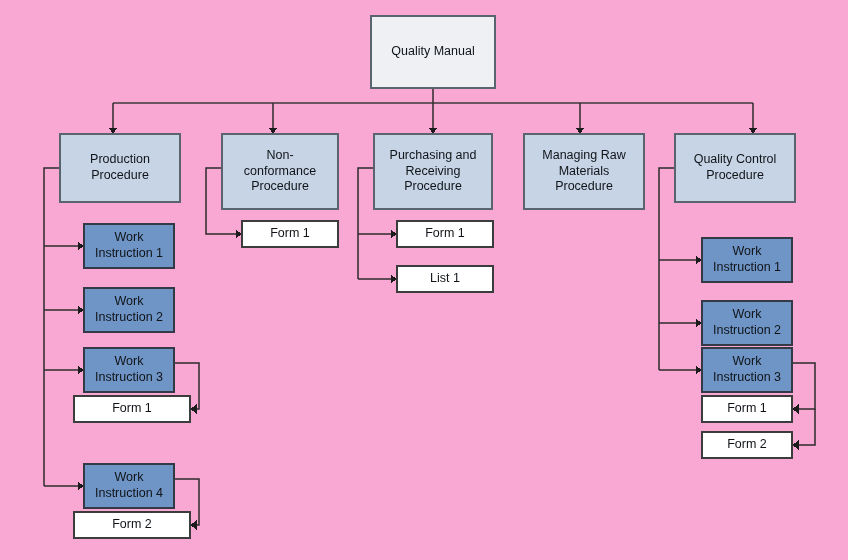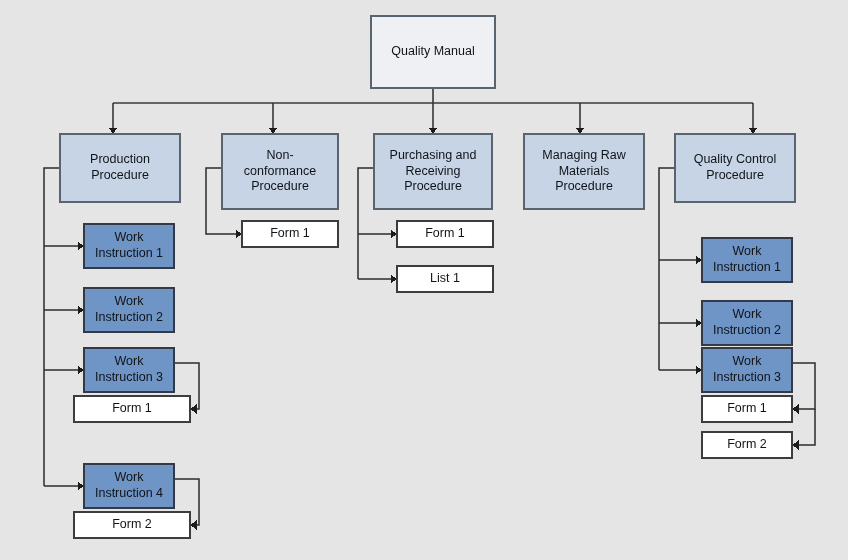--- a/index.html
+++ b/index.html
@@ -10,21 +10,21 @@
   body {
     width: 848px;
     height: 560px;
     font-family: "Liberation Sans", sans-serif;
     overflow: hidden;
   }
   #diagram-root {
     position: relative;
     width: 848px;
     height: 560px;
-    background: #e5e5e5;
+    background: #f9a8d4;
   }
   svg#diagram-svg {
     position: absolute;
     left: 0;
     top: 0;
     width: 848px;
     height: 560px;
     display: block;
     shape-rendering: crispEdges;
   }

